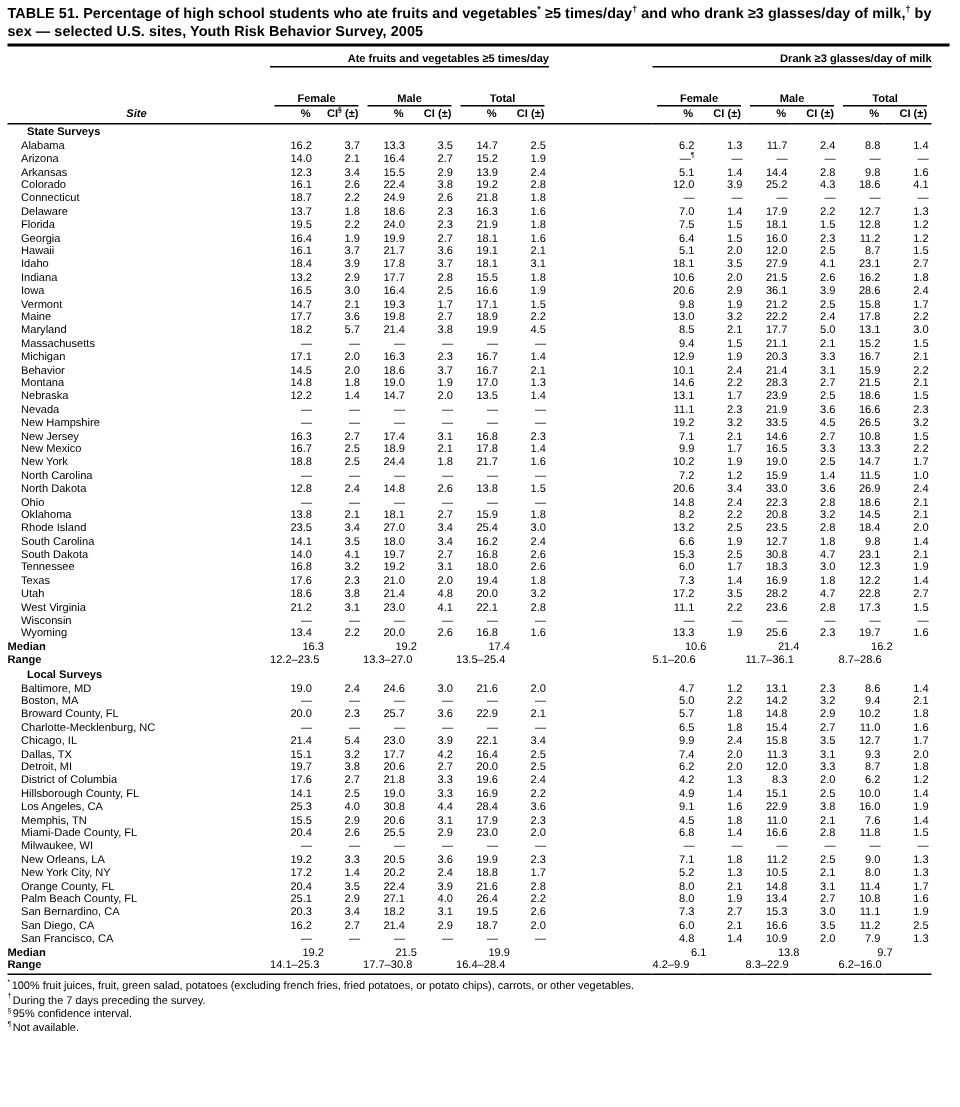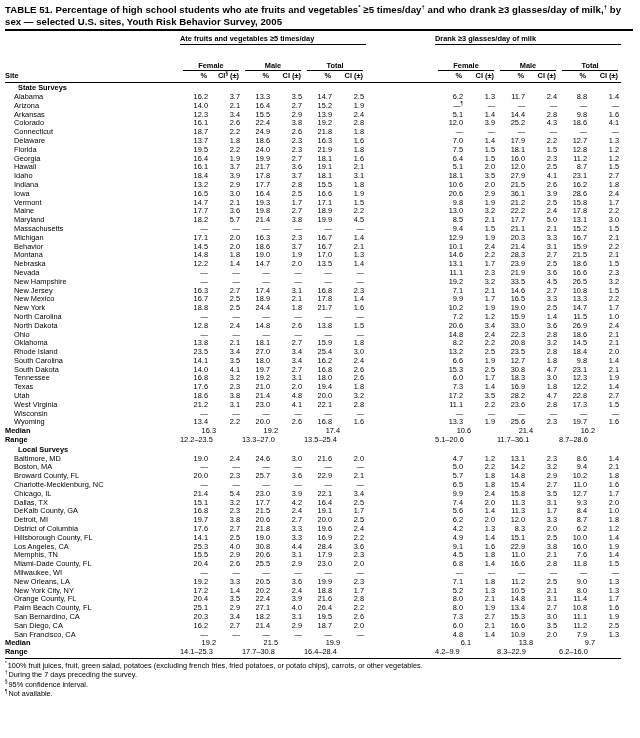--- a/index.html
+++ b/index.html
@@ -31,37 +31,37 @@
   col.c-pct  { width:30px; }
   col.c-ci   { width:32px; }
   col.c-gap  { width:69px; }
 
   thead th { font-weight:bold; font-size:7.4px; padding:0; vertical-align:bottom; }
   thead tr.group-row th { height:13px; }
   thead tr.sub-row th { height:11px; }
   thead tr.colhead-row th { height:11px; }
   th.grp div {
     border-bottom:1px solid #000;
-    text-align:left;
+    text-align:right;
     padding:1px 0 1px;
     white-space:nowrap;
   }
   th.sub div {
     border-bottom:1px solid #000;
     text-align:center;
     padding:16px 0 0;
     margin:0 3px;
   }
   tr.colhead-row th {
     border-bottom:1.3px solid #000;
     text-align:right;
     padding:0 3px 2px 0;
     white-space:nowrap;
   }
-  tr.colhead-row th.site-h { text-align:left; padding-left:0; }
+  tr.colhead-row th.site-h { text-align:center; padding-left:0;font-style:italic; }
 
   tbody td {
     font-size:7.4px;
     line-height:8.8px;
     height:8.8px;
     padding:0 2px 0 0;
     white-space:nowrap;
   }
   td.num { text-align:right; }
   td.site { padding-left:9px; text-align:left; }
@@ -873,36 +873,20 @@
           <td class="num">2.5</td>
           <td class="gap"></td>
           <td class="num">7.4</td>
           <td class="num">2.0</td>
           <td class="num">11.3</td>
           <td class="num">3.1</td>
           <td class="num">9.3</td>
           <td class="num">2.0</td>
         </tr>
         <tr>
-          <td class="site">DeKalb County, GA</td>
-          <td class="num">16.8</td>
-          <td class="num">2.3</td>
-          <td class="num">21.5</td>
-          <td class="num">2.4</td>
-          <td class="num">19.1</td>
-          <td class="num">1.7</td>
-          <td class="gap"></td>
-          <td class="num">5.6</td>
-          <td class="num">1.4</td>
-          <td class="num">11.3</td>
-          <td class="num">1.7</td>
-          <td class="num">8.4</td>
-          <td class="num">1.0</td>
-        </tr>
-        <tr>
           <td class="site">Detroit, MI</td>
           <td class="num">19.7</td>
           <td class="num">3.8</td>
           <td class="num">20.6</td>
           <td class="num">2.7</td>
           <td class="num">20.0</td>
           <td class="num">2.5</td>
           <td class="gap"></td>
           <td class="num">6.2</td>
           <td class="num">2.0</td>

